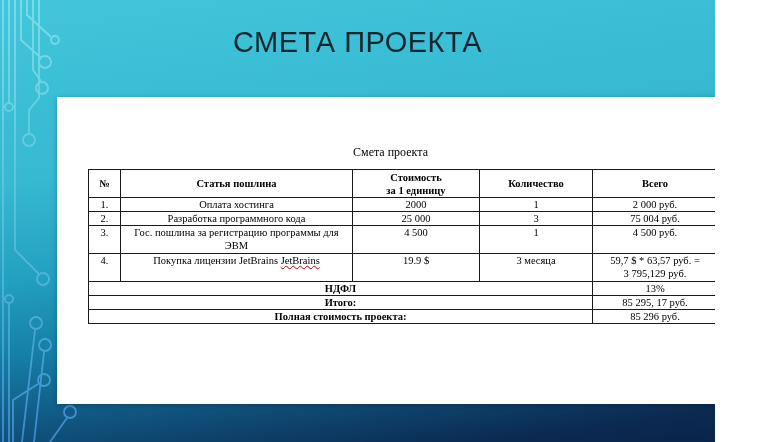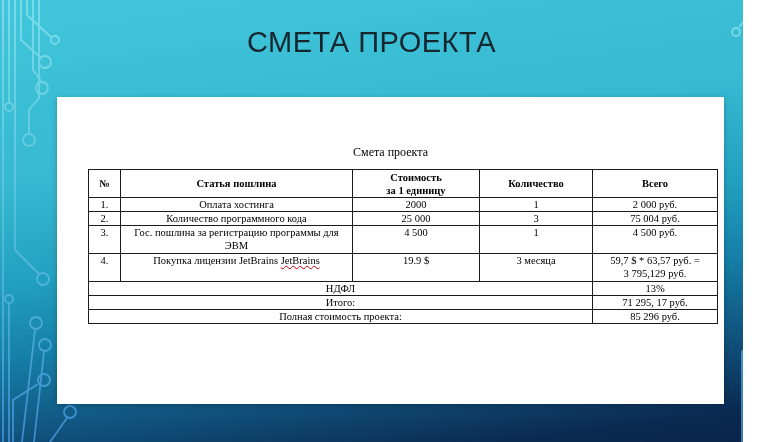--- a/index.html
+++ b/index.html
@@ -1,20 +1,19 @@
 <!DOCTYPE html>
 <html><head>
 <meta charset="utf-8">
 <style>
   html,body{margin:0;padding:0;}
   .stage{
     position:relative;width:715px;height:442px;overflow:hidden;
     background:linear-gradient(172deg,#41c6db 0%,#36b9d1 34%,#23a0c0 52%,#157fa7 66%,#115a85 78%,#0b2a52 94%,#0a2449 100%);
     font-family:"Liberation Serif",serif;
-    padding-left:28px;
   }
   .circuit{position:absolute;left:0;top:0;}
   .slide-title{
     position:absolute;left:0;right:0;top:26px;text-align:center;
     font-family:"Liberation Sans",sans-serif;font-size:29px;font-weight:500;
     color:#16262e;letter-spacing:.5px;
   }
   .page{
     position:absolute;left:57px;top:97px;width:667px;height:307px;background:#ffffff;
     box-shadow:0 1px 5px rgba(0,0,0,.25);
@@ -31,21 +30,21 @@
   table.estimate th,table.estimate td{
     border:1px solid #1a1a1a;padding:0 2px;text-align:center;
     vertical-align:top;overflow:hidden;
   }
   table.estimate th{
     font-weight:bold;white-space:pre-line;vertical-align:middle;height:27px;
   }
   tr.r-single td{height:13px;}
   tr.r-double td{height:27px;}
   td.pre{white-space:pre-line;}
-  td.sum-label{text-align:right;font-weight:normal;padding-right:4px;}
+  td.sum-label{text-align:right;font-weight:bold;padding-right:4px;}
   .spell{
     text-decoration-line:underline;
     text-decoration-style:wavy;
     text-decoration-color:#c00000;
     text-decoration-thickness:1px;
   }
 </style>
 </head>
 <body>
 
@@ -127,21 +126,21 @@
       <tbody>
         <tr class="r-single">
           <td>1.</td>
           <td>Оплата хостинга</td>
           <td>2000</td>
           <td>1</td>
           <td>2 000 руб.</td>
         </tr>
         <tr class="r-single">
           <td>2.</td>
-          <td>Количество программного кода</td>
+          <td>Разработка программного кода</td>
           <td>25 000</td>
           <td>3</td>
           <td>75 004 руб.</td>
         </tr>
         <tr class="r-double">
           <td>3.</td>
           <td>Гос. пошлина за регистрацию программы для ЭВМ</td>
           <td>4 500</td>
           <td>1</td>
           <td>4 500 руб.</td>
@@ -153,21 +152,21 @@
           <td>3 месяца</td>
           <td class="pre">59,7 $ * 63,57 руб. =
 3 795,129 руб.</td>
         </tr>
         <tr class="r-single">
           <td class="sum-label" colspan="4">НДФЛ</td>
           <td>13%</td>
         </tr>
         <tr class="r-single">
           <td class="sum-label" colspan="4">Итого:</td>
-          <td>71 295, 17 руб.</td>
+          <td>85 295, 17 руб.</td>
         </tr>
         <tr class="r-single">
           <td class="sum-label" colspan="4">Полная стоимость проекта:</td>
           <td>85 296 руб.</td>
         </tr>
       </tbody>
     </table>
   </div>
 </div>
 

